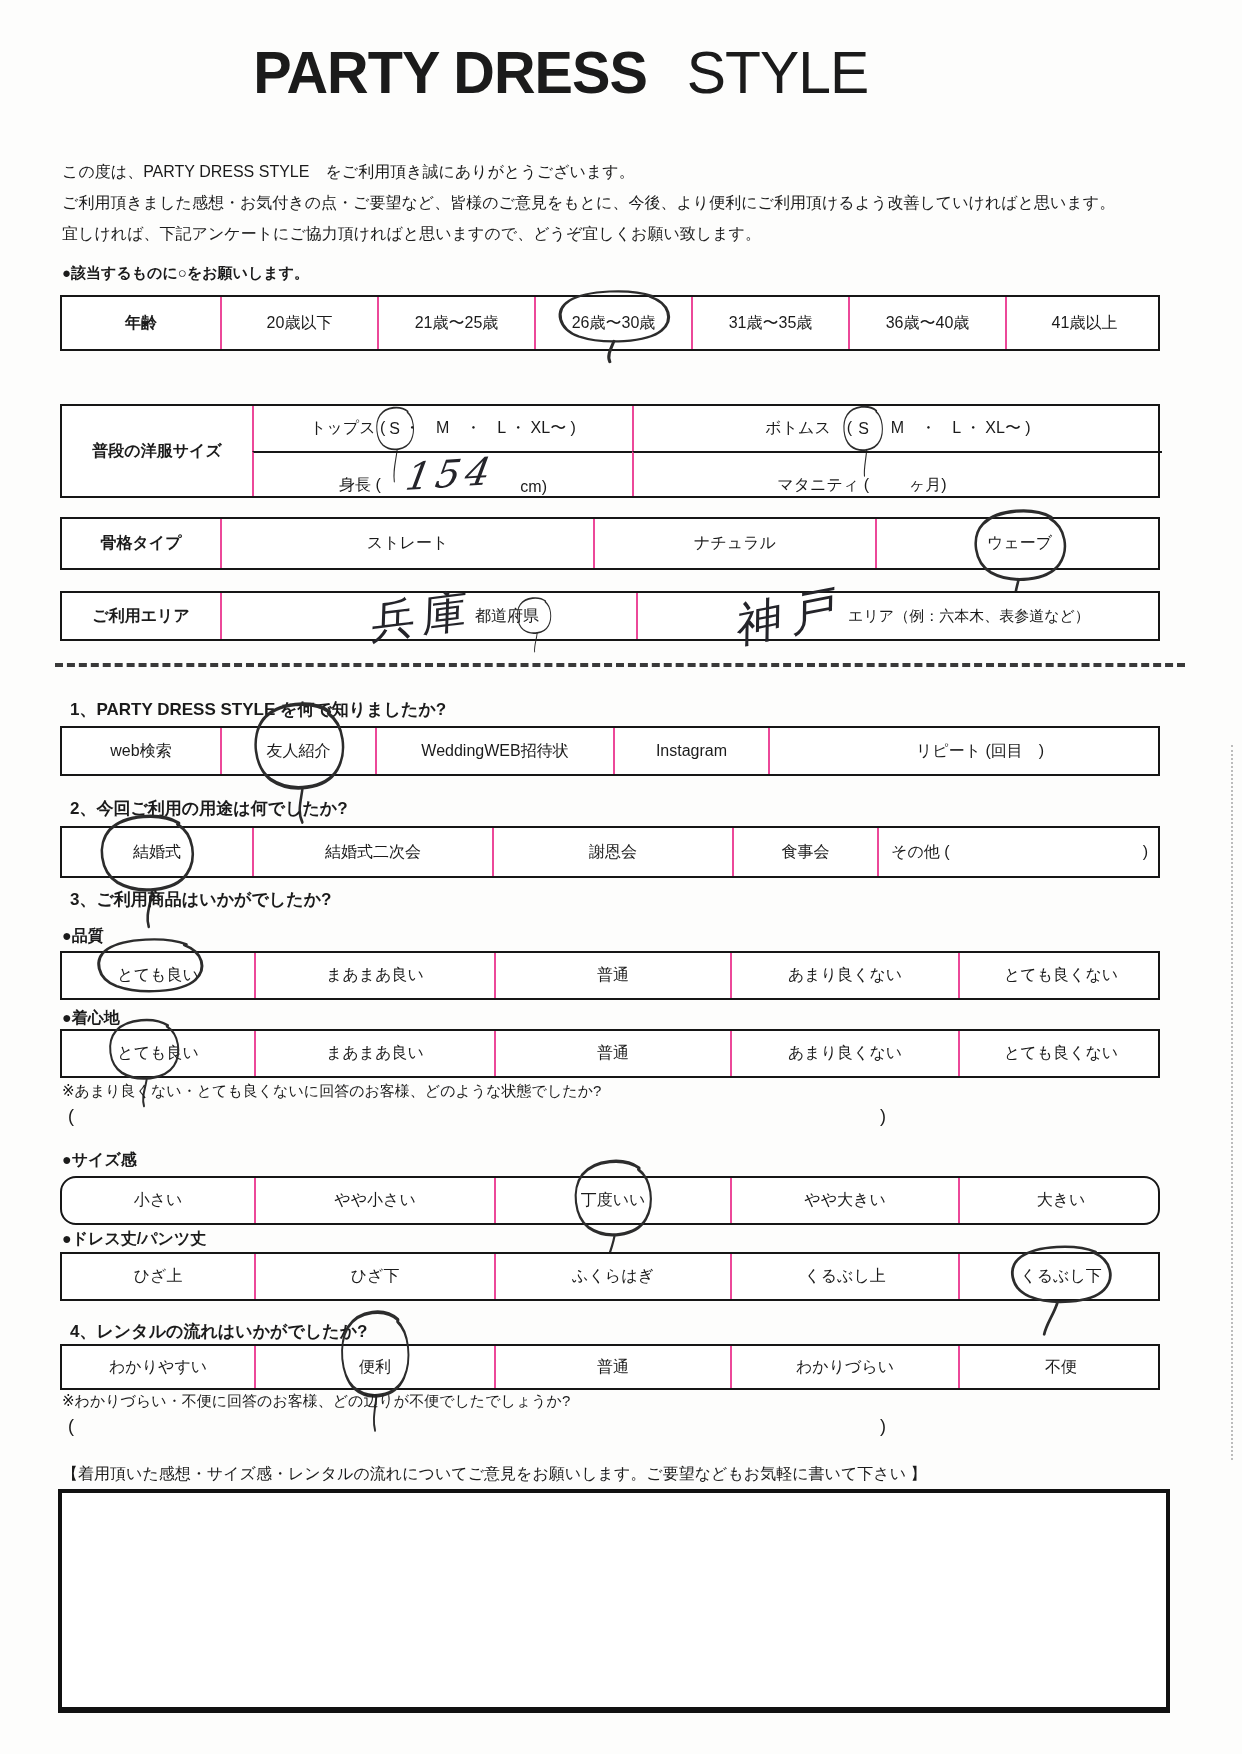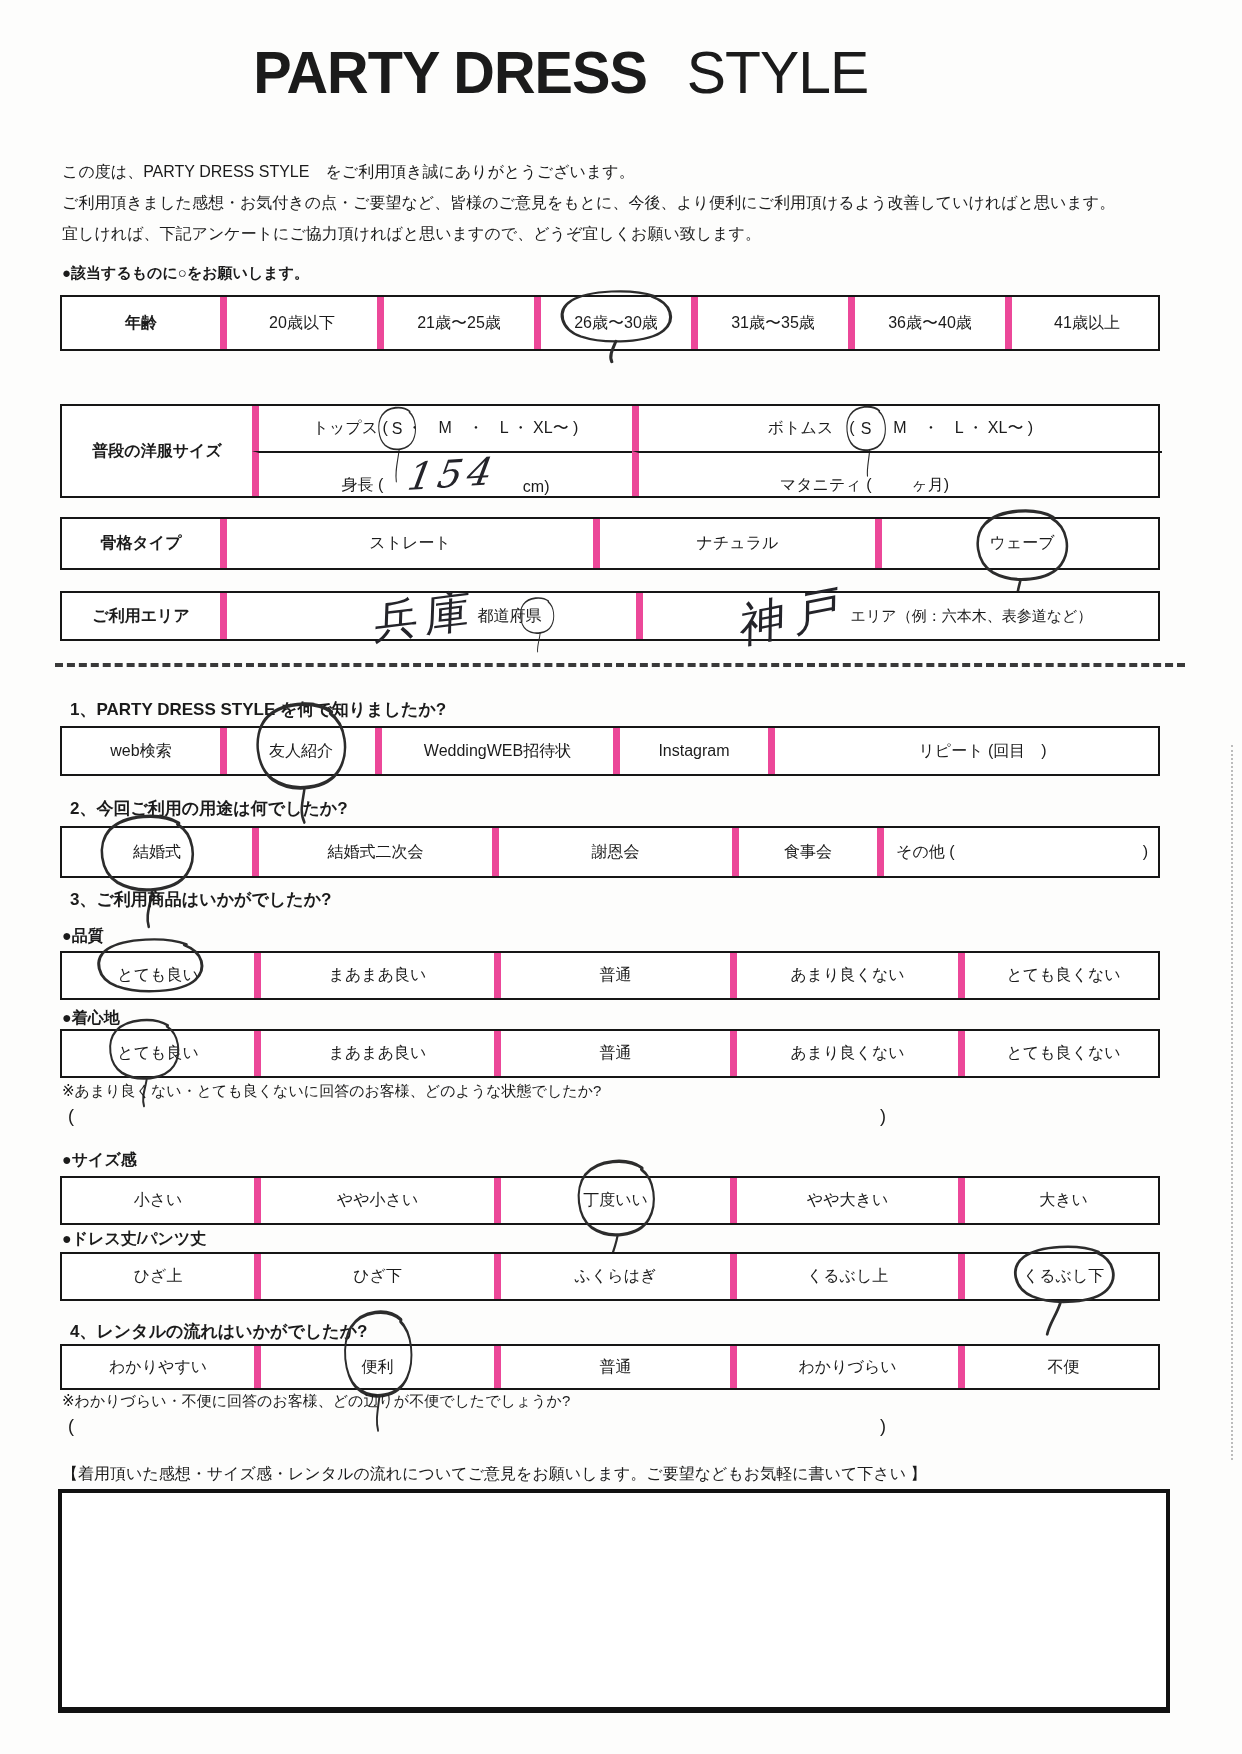--- a/index.html
+++ b/index.html
@@ -12,35 +12,35 @@
   .title .b{font-weight:900;transform:scaleX(.96);display:inline-block;}
   .title .l{font-weight:400;margin-left:14px;display:inline-block;transform:scaleX(.98);}
 
   
   .intro{top:156px;left:62px;width:1130px;font-size:16px;line-height:31px;}
 
   .instruction{top:264px;left:62px;font-size:15px;font-weight:bold;}
 
   
   .t{position:absolute;left:60px;width:1100px;display:grid;border:2.5px solid #161616;background:#fff;box-sizing:border-box;}
-  .t .c{border-left:7px solid #ec4899;display:flex;align-items:center;justify-content:center;
+  .t .c{border-left:2px solid #ec4899;display:flex;align-items:center;justify-content:center;
         font-size:16px;position:relative;box-sizing:border-box;overflow:visible;}
   .t .c.first{border-left:none;}
   .t .lab{font-weight:bold;}
   .t .r2{border-top:2px solid #161616;align-items:flex-end;}
 
   .age{top:295px;grid-template-columns:158px 157px 157px 157px 157px 157px 157px;grid-auto-rows:52px;}
   .size{top:404px;grid-template-columns:190px 380px 530px;grid-template-rows:45px 45px;}
   .size .span2{grid-row:1/3;}
   .skel{top:517px;grid-template-columns:158px 373px 282px 287px;grid-auto-rows:49px;}
   .area{top:591px;grid-template-columns:158px 416px 526px;grid-auto-rows:46px;}
   .q1t{top:726px;grid-template-columns:158px 155px 238px 155px 394px;grid-auto-rows:46px;}
   .q2t{top:826px;grid-template-columns:190px 240px 240px 145px 285px;grid-auto-rows:48px;}
   .rate{grid-template-columns:192px 240px 236px 228px 204px;grid-auto-rows:45px;}
-  .qual{top:951px;} .comf{top:1029px;} .sizf{top:1176px;} .leng{top:1252px;}
+  .qual{top:951px;} .comf{top:1029px;} .sizf{top:1176px;border-radius:16px;} .leng{top:1252px;}
   .q4t{top:1344px;grid-template-columns:192px 240px 236px 228px 204px;grid-auto-rows:42px;}
 
   .dashline{top:663px;left:55px;width:1130px;height:0;border-top:4px dashed #3a3a3a;}
 
   .h1{font-size:17px;font-weight:bold;left:70px;}
   .sub{font-size:16px;font-weight:bold;left:62px;}
   .note{font-size:15px;left:62px;}
   .paren{font-size:18px;font-family:"Liberation Sans",sans-serif;}
 
   

